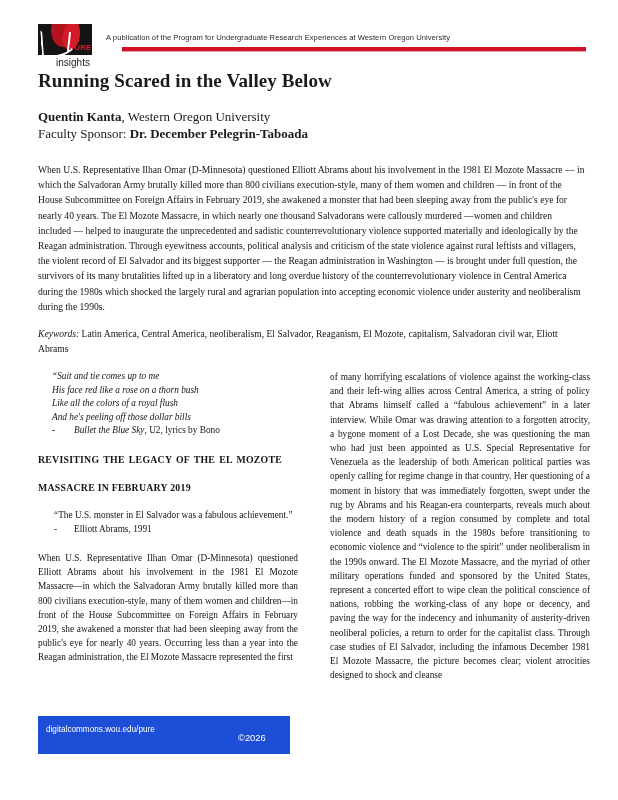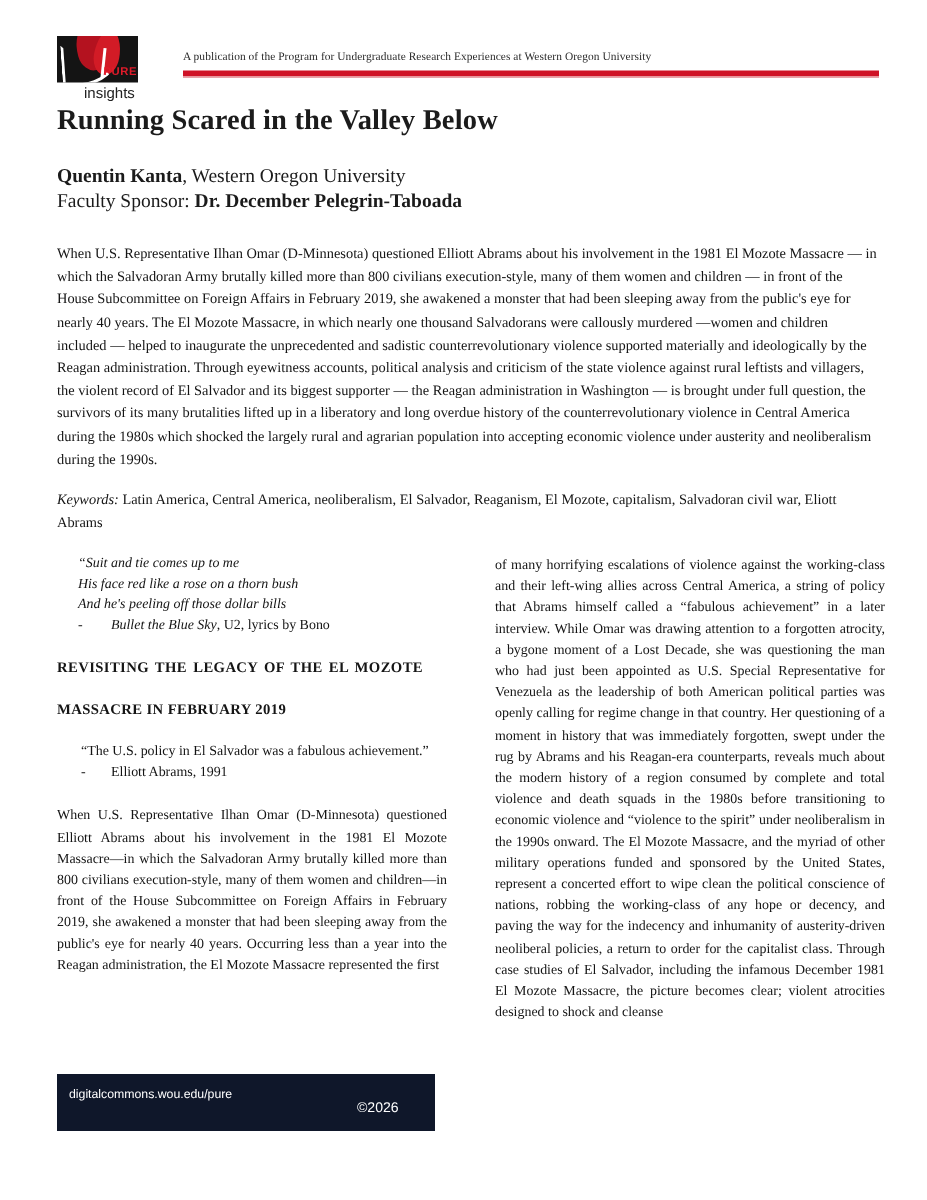--- a/index.html
+++ b/index.html
@@ -96,23 +96,23 @@
     left: 18px;
     top: 33px;
     font-family: "Liberation Sans", sans-serif;
     font-size: 10px;
     color: #222222;
     line-height: 12px;
   }
 
   .masthead-text {
     position: absolute;
-    left: 84px;
+    left: 68px;
     top: 9px;
-    font-family: Liberation Serif, serif;
+    font-family: Liberation Sans, sans-serif;
     font-size: 7.6px;
     color: #2b2b2b;
     white-space: nowrap;
     letter-spacing: 0.05px;
   }
   .masthead-rule {
     position: absolute;
     left: 84px;
     top: 23px;
     width: 464px;
@@ -256,21 +256,21 @@
   }
   .body-para.first { margin-top: 0; }
 
   
   .footer-banner {
     position: absolute;
     left: 38px;
     top: 716px;
     width: 252px;
     height: 38px;
-    background: #0f172a;
+    background: #1d4ed8;
   }
   .footer-url {
     position: absolute;
     left: 8px;
     top: 8px;
     width: 122px;
     font-family: "Liberation Sans", sans-serif;
     font-size: 8.2px;
     line-height: 11px;
     color: #ffffff;
@@ -325,33 +325,34 @@
     <i>Keywords:</i><span> Latin America, Central America, neoliberalism, El Salvador, Reaganism, El Mozote, capitalism, Salvadoran civil war, Eliott Abrams</span>
   </div>
 
   <div class="cols">
 
     <div class="col col-left">
 
       <div class="epigraph">
         <div>“Suit and tie comes up to me</div>
         <div>His face red like a rose on a thorn bush</div>
+        <div>Like all the colors of a royal flush</div>
         <div>And he's peeling off those dollar bills</div>
       </div>
 
       <div class="epigraph-cite">
         <span class="dash">-</span><i>Bullet the Blue Sky</i><span>, U2, lyrics by Bono</span>
       </div>
 
       <div class="section-head">
         <span class="line1">REVISITING THE LEGACY OF THE EL MOZOTE</span>
         <span>MASSACRE IN FEBRUARY 2019</span>
       </div>
 
-      <div class="pullquote">“The U.S. policy in El Salvador was a fabulous achievement.”</div>
+      <div class="pullquote">“The U.S. monster in El Salvador was a fabulous achievement.”</div>
       <div class="pullquote-cite">
         <span class="dash">-</span><span>Elliott Abrams, 1991</span>
       </div>
 
       <div class="body-para">When U.S. Representative Ilhan Omar (D-Minnesota) questioned Elliott Abrams about his involvement in the 1981 El Mozote Massacre—in which the Salvadoran Army brutally killed more than 800 civilians execution-style, many of them women and children—in front of the House Subcommittee on Foreign Affairs in February 2019, she awakened a monster that had been sleeping away from the public's eye for nearly 40 years. Occurring less than a year into the Reagan administration, the El Mozote Massacre represented the first</div>
     </div>
 
     <div class="col col-right">
       <div class="body-para first">of many horrifying escalations of violence against the working-class and their left-wing allies across Central America, a string of policy that Abrams himself called a “fabulous achievement” in a later interview. While Omar was drawing attention to a forgotten atrocity, a bygone moment of a Lost Decade, she was questioning the man who had just been appointed as U.S. Special Representative for Venezuela as the leadership of both American political parties was openly calling for regime change in that country. Her questioning of a moment in history that was immediately forgotten, swept under the rug by Abrams and his Reagan-era counterparts, reveals much about the modern history of a region consumed by complete and total violence and death squads in the 1980s before transitioning to economic violence and “violence to the spirit” under neoliberalism in the 1990s onward. The El Mozote Massacre, and the myriad of other military operations funded and sponsored by the United States, represent a concerted effort to wipe clean the political conscience of nations, robbing the working-class of any hope or decency, and paving the way for the indecency and inhumanity of austerity-driven neoliberal policies, a return to order for the capitalist class. Through case studies of El Salvador, including the infamous December 1981 El Mozote Massacre, the picture becomes clear; violent atrocities designed to shock and cleanse</div>
     </div>

